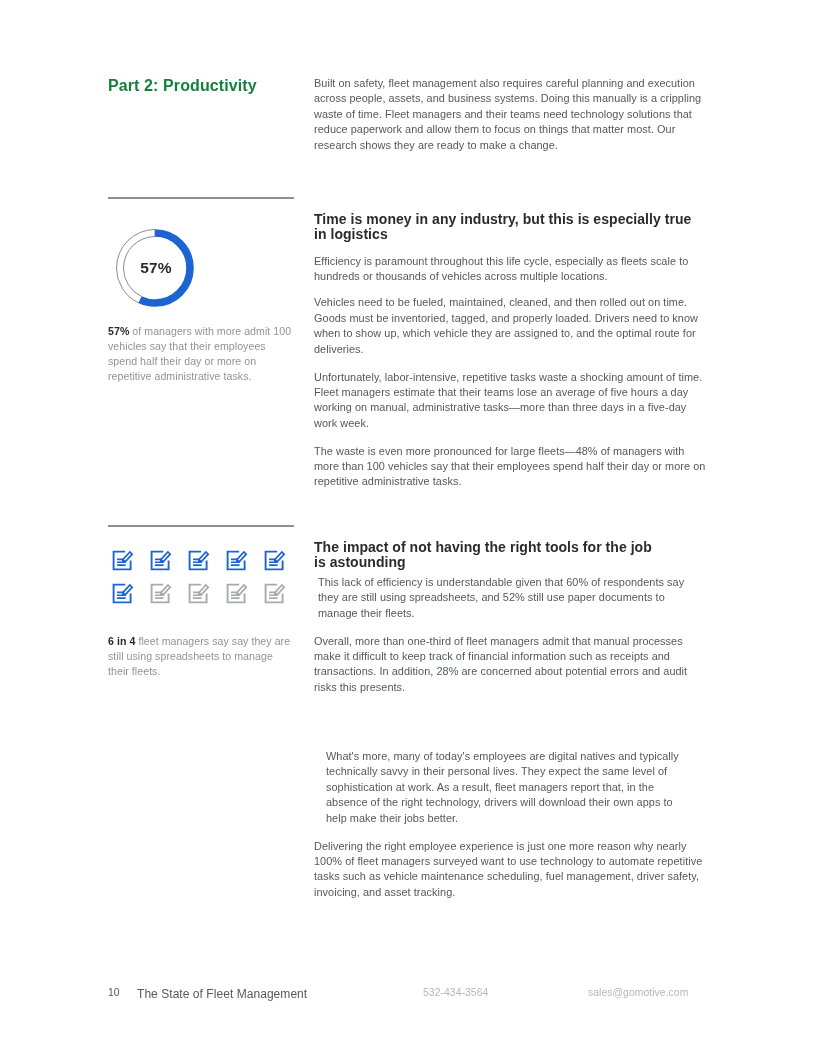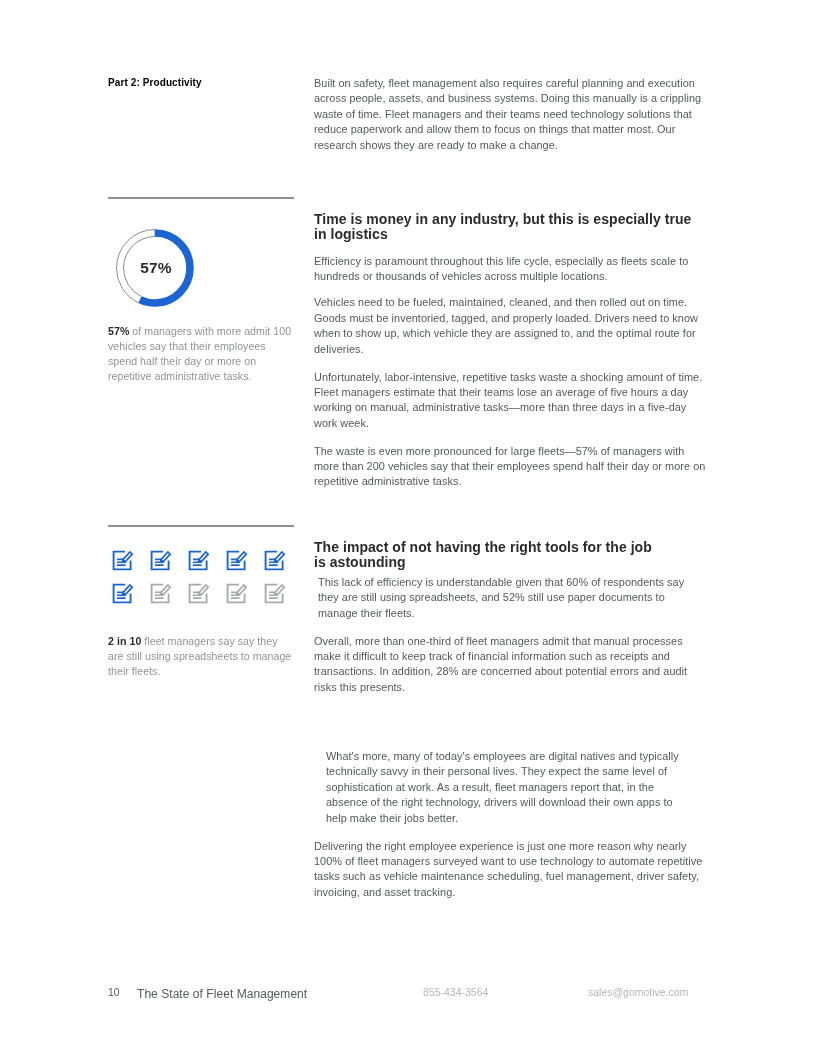--- a/index.html
+++ b/index.html
@@ -31,23 +31,23 @@
     width: 186px;
   }
   .col-right {
     position: absolute;
     left: 314px;
     width: 394px;
   }
 
   
   .part-title {
-    font-size: 10px;
+    font-size: 16px;
     font-weight: bold;
-    color: #000000;
+    color: #15803d;
     letter-spacing: 0.1px;
     line-height: 1.3;
   }
   .body-text {
     font-size: 10.9px;
     line-height: 15.4px;
     color: #55585c;
     letter-spacing: 0.05px;
   }
   .body-text + .body-text {
@@ -204,21 +204,21 @@
   </div>
 
   <div class="col-right" style="top:212px;">
     <div class="section-head">
       <span>Time is money in any industry, but this is especially true</span><br>
       <span>in logistics</span>
     </div>
     <p class="body-text">Efficiency is paramount throughout this life cycle, especially as fleets scale to hundreds or thousands of vehicles across multiple locations.</p>
     <p class="body-text" style="margin:0;">Vehicles need to be fueled, maintained, cleaned, and then rolled out on time. Goods must be inventoried, tagged, and properly loaded. Drivers need to know when to show up, which vehicle they are assigned to, and the optimal route for deliveries.</p>
     <p class="body-text">Unfortunately, labor-intensive, repetitive tasks waste a shocking amount of time. Fleet managers estimate that their teams lose an average of five hours a day working on manual, administrative tasks—more than three days in a five-day work week.</p>
-    <p class="body-text">The waste is even more pronounced for large fleets—57% of managers with more than 200 vehicles say that their employees spend half their day or more on repetitive administrative tasks.</p>
+    <p class="body-text">The waste is even more pronounced for large fleets—48% of managers with more than 100 vehicles say that their employees spend half their day or more on repetitive administrative tasks.</p>
   </div>
 
   <div class="rule" style="top:525px;"></div>
 
   <div class="icon-grid" id="icon-grid">
       <div class="icon-cell">
         <svg width="23" height="23" viewBox="0 0 23 23" aria-hidden="true">
           <path d="M2.6 2.6 H13.2 M2.6 2.6 V20.4 H19.6 V12.4" fill="none" stroke="#1b64d2" stroke-width="1.9" stroke-linecap="square"></path>
           <path d="M6.0 10.4 H12.3 M6.0 13.3 H14.6 M6.0 16.1 H14.6" fill="none" stroke="#1b64d2" stroke-width="1.6" stroke-linecap="butt"></path>
           <path d="M11.9 10.6 L18.9 3.0 L21.2 5.2 L14.2 12.8 Z" fill="#ffffff" stroke="#1b64d2" stroke-width="1.7" stroke-linejoin="miter"></path>
@@ -294,38 +294,38 @@
           <path d="M2.6 2.6 H13.2 M2.6 2.6 V20.4 H19.6 V12.4" fill="none" stroke="#a8aaad" stroke-width="1.9" stroke-linecap="square"></path>
           <path d="M6.0 10.4 H12.3 M6.0 13.3 H14.6 M6.0 16.1 H14.6" fill="none" stroke="#a8aaad" stroke-width="1.6" stroke-linecap="butt"></path>
           <path d="M11.9 10.6 L18.9 3.0 L21.2 5.2 L14.2 12.8 Z" fill="#ffffff" stroke="#a8aaad" stroke-width="1.7" stroke-linejoin="miter"></path>
           <path d="M11.9 10.6 L14.2 12.8 L11.4 13.3 Z" fill="#a8aaad" stroke="#a8aaad" stroke-width="1.1"></path>
         </svg>
       </div>
     </div>
 
   <div class="col-left" style="top:634px;">
     <p class="caption" style="margin:0;">
-      <b>2 in 10</b><span> fleet managers say say they are still using spreadsheets to manage their fleets.</span>
+      <b>6 in 4</b><span> fleet managers say say they are still using spreadsheets to manage their fleets.</span>
     </p>
   </div>
 
   <div class="col-right" style="top:540px;">
     <div class="section-head">
       <span>The impact of not having the right tools for the job</span><br>
       <span>is astounding</span>
     </div>
     <p class="body-text" style="margin:4px;">This lack of efficiency is understandable given that 60% of respondents say they are still using spreadsheets, and 52% still use paper documents to manage their fleets.</p>
     <p class="body-text">Overall, more than one-third of fleet managers admit that manual processes make it difficult to keep track of financial information such as receipts and transactions. In addition, 28% are concerned about potential errors and audit risks this presents.</p>
   </div>
 
   <div class="col-right" style="top:737px;">
     <p class="body-text" style="margin:12px;">What's more, many of today's employees are digital natives and typically technically savvy in their personal lives. They expect the same level of sophistication at work. As a result, fleet managers report that, in the absence of the right technology, drivers will download their own apps to help make their jobs better.</p>
     <p class="body-text">Delivering the right employee experience is just one more reason why nearly 100% of fleet managers surveyed want to use technology to automate repetitive tasks such as vehicle maintenance scheduling, fuel management, driver safety, invoicing, and asset tracking.</p>
   </div>
 
   <div class="footer">
     <span class="footer-page">10</span>
     <span class="footer-title">The State of Fleet Management</span>
-    <span class="footer-phone">855-434-3564</span>
+    <span class="footer-phone">532-434-3564</span>
     <span class="footer-email">sales@gomotive.com</span>
   </div>
 
 </div>
 
 </body></html>

